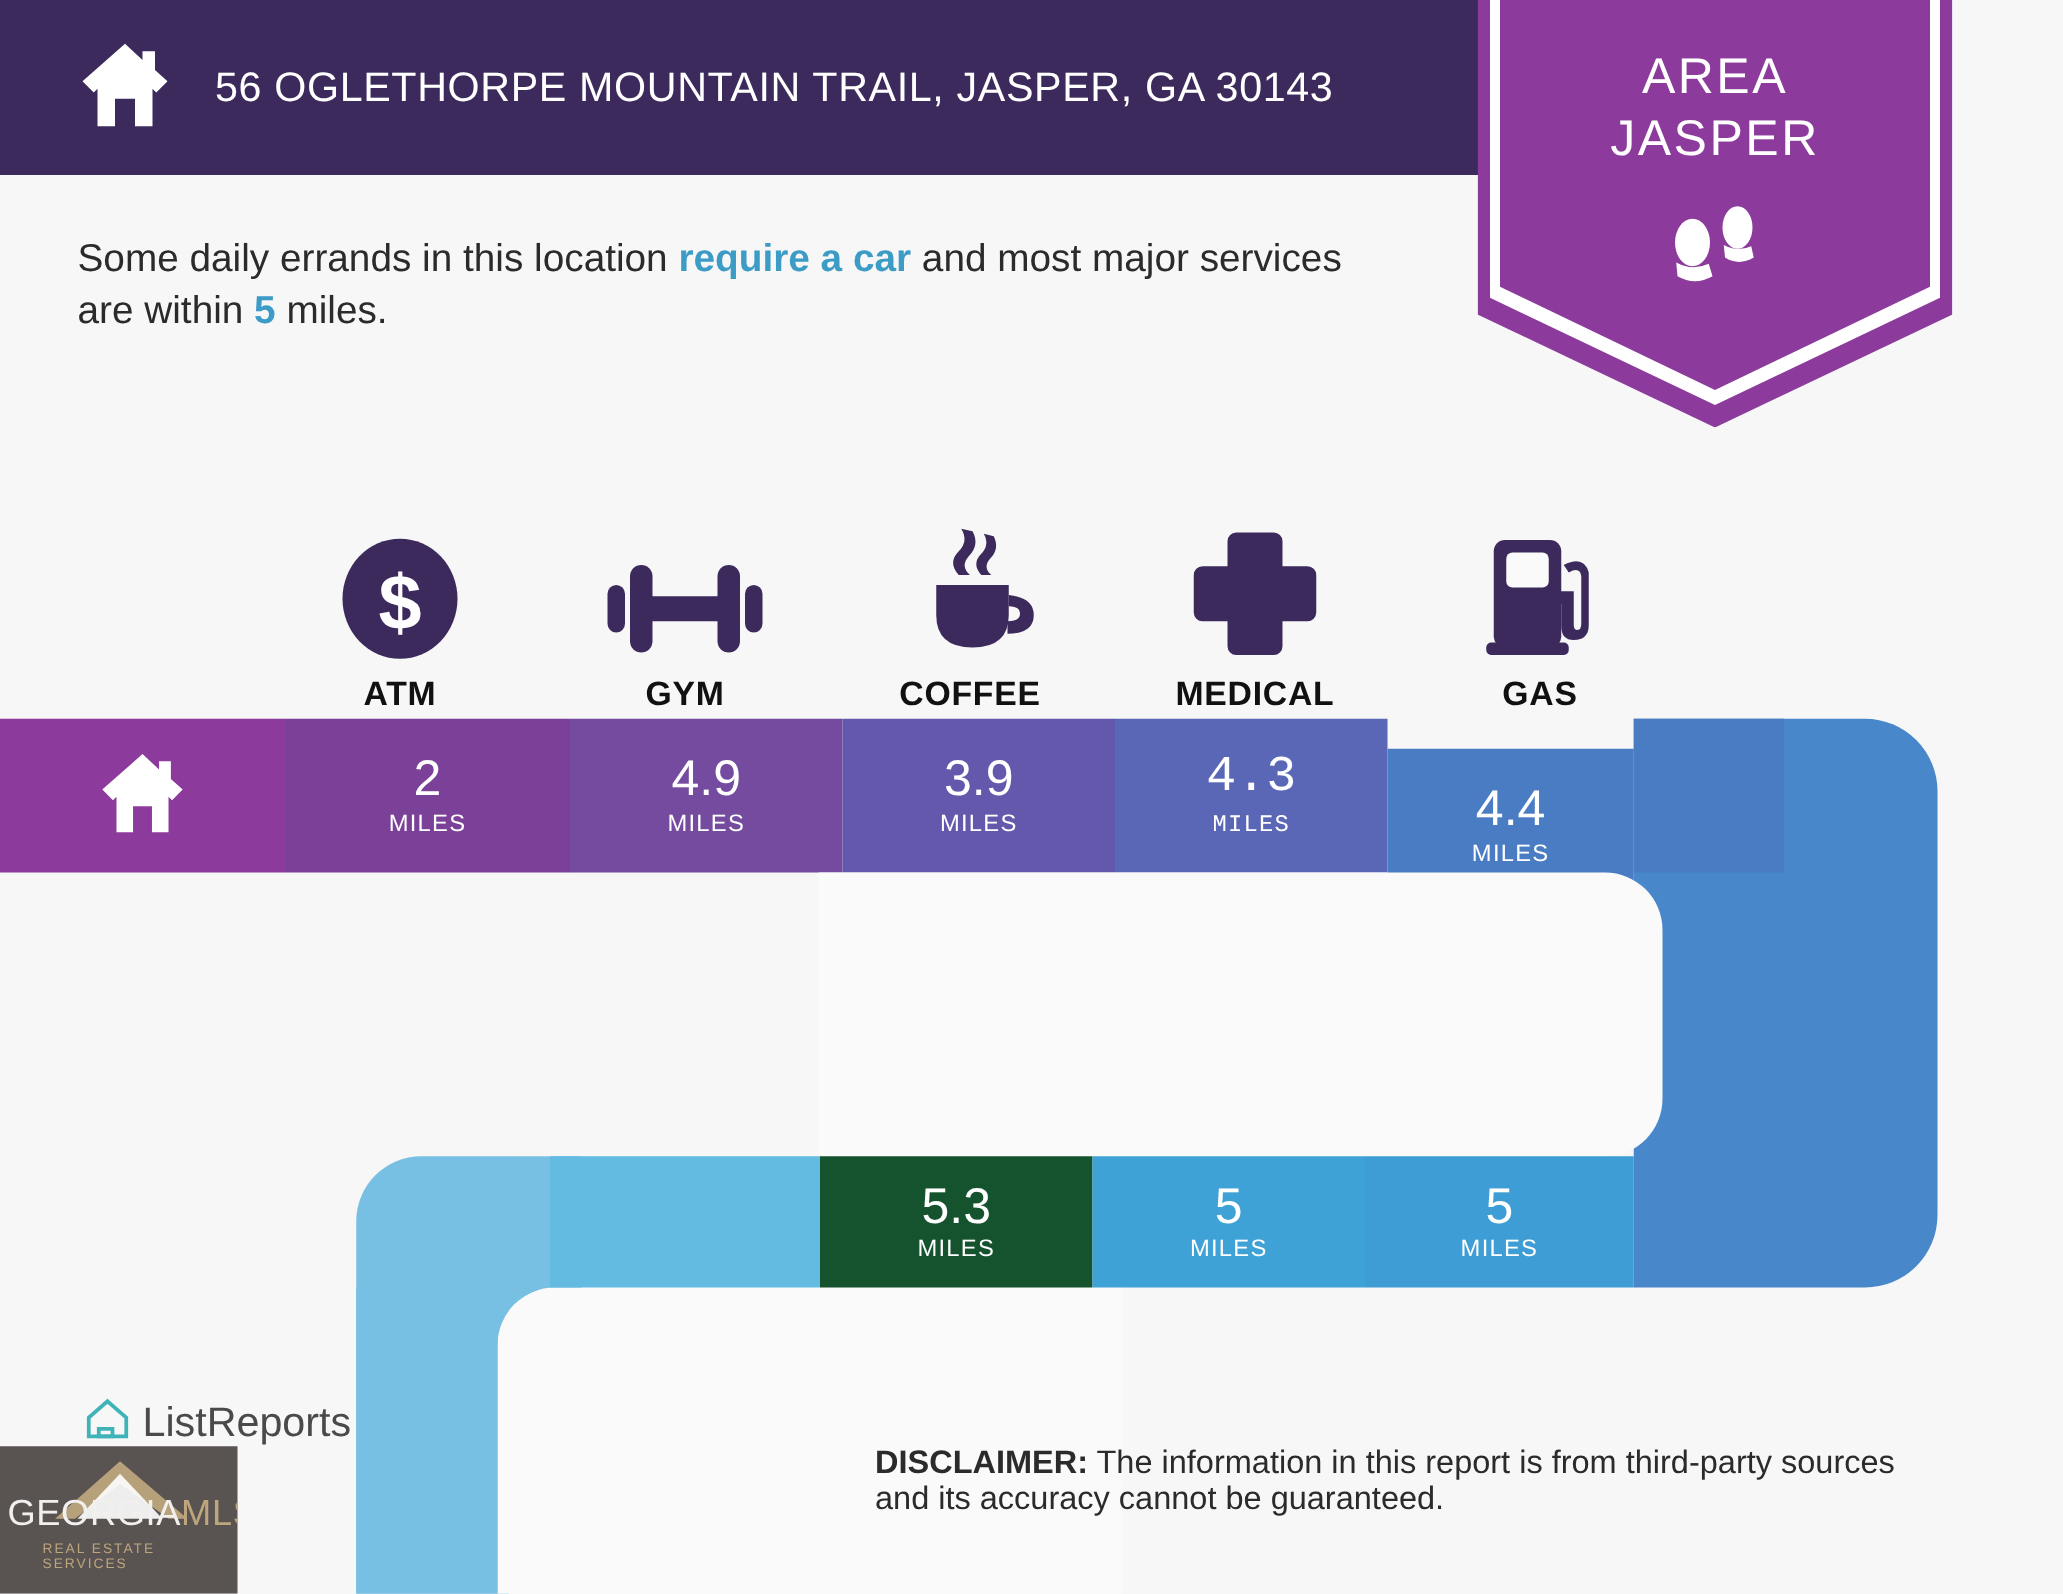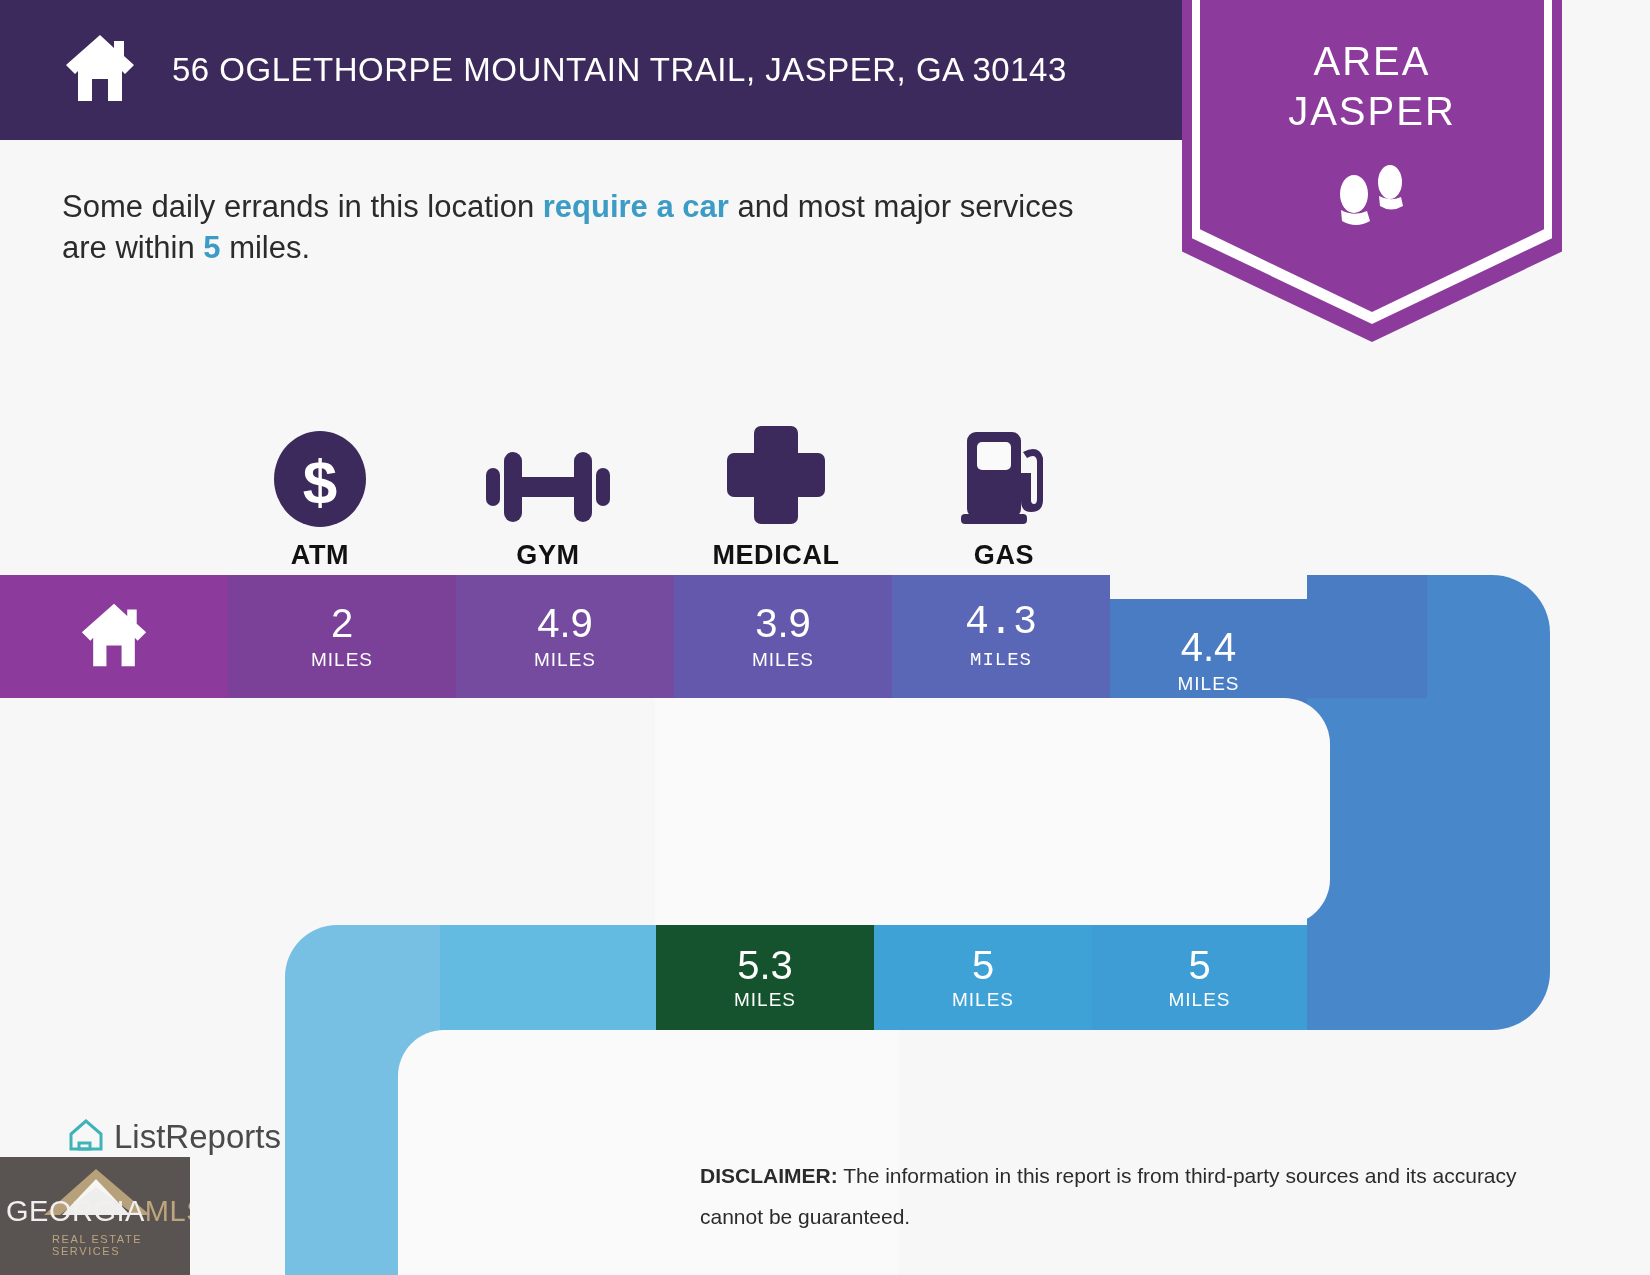--- a/index.html
+++ b/index.html
@@ -123,26 +123,26 @@
   .mls{
     position:absolute;left:0;top:1157px;width:190px;height:118px;
     background:#595452;overflow:hidden;
   }
   .mls-main{
     position:absolute;left:6px;top:38px;font-size:29px;letter-spacing:.5px;
   }
   .mls-g{color:#f2f0ee;}
   .mls-m{color:#bda57c;}
   .mls-sub{
-    position:absolute;left:52px;top:76px;font-size:11px;color:#bda57c;
+    position:absolute;left:34px;top:76px;font-size:11px;color:#bda57c;
     letter-spacing:1.6px;
   }
   .disclaimer{
     position:absolute;left:700px;top:1155px;width:830px;
-    font-size:21px;line-height:41px;color:#2b2b2b;
+    font-size:26px;line-height:29px;color:#2b2b2b;
   }
   .disclaimer b{font-weight:bold;}
 </style>
 </head>
 <body>
 
 <div class="header">
   <span class="header-house">
     <svg width="76" height="74" viewBox="0 0 76 74">
       <path fill="#ffffff" d="M38 4 L4 34 L13 43 L16 40 L16 70 L30 70 L30 48 L46 48 L46 70 L60 70 L60 40 L63 43 L72 34 L62 25 L62 10 L52 10 L52 17 Z"></path>
@@ -189,20 +189,31 @@
         <rect x="8" y="22" width="14" height="38" rx="7" fill="#3d2a5c"></rect>
         <rect x="26" y="6" width="18" height="70" rx="9" fill="#3d2a5c"></rect>
         <rect x="96" y="6" width="18" height="70" rx="9" fill="#3d2a5c"></rect>
         <rect x="118" y="22" width="14" height="38" rx="7" fill="#3d2a5c"></rect>
         <rect x="36" y="31" width="68" height="20" fill="#3d2a5c"></rect>
       </svg>
     </div>
     <div class="icon-label">GYM</div>
   </div>
 
+  <div class="icon-cell">
+    <div class="icon-glyph">
+      <svg width="110" height="108" viewBox="0 0 110 108">
+        <path d="M28 48 h58 v24 q0 26 -29 26 q-29 0 -29 -26 Z" fill="#3d2a5c"></path>
+        <path d="M86 56 q20 2 20 16 q0 15 -21 15 l0 -10 q10 0 10 -6 q0 -6 -9 -6 Z" fill="#3d2a5c"></path>
+        <path d="M46 40 q-9 -10 0 -19 q8 -8 2 -18 l9 2 q6 11 -3 20 q-7 8 1 15 Z" fill="#3d2a5c"></path>
+        <path d="M64 40 q-8 -9 0 -17 q7 -7 2 -16 l8 2 q5 10 -3 18 q-6 7 1 13 Z" fill="#3d2a5c"></path>
+      </svg>
+    </div>
+    <div class="icon-label">COFFEE</div>
+  </div>
 
   <div class="icon-cell">
     <div class="icon-glyph">
       <svg width="106" height="106" viewBox="0 0 106 106">
         <path d="M38 4 h30 a7 7 0 0 1 7 7 v20 h20 a7 7 0 0 1 7 7 v30 a7 7 0 0 1 -7 7 h-20 v20 a7 7 0 0 1 -7 7 h-30 a7 7 0 0 1 -7 -7 v-20 h-20 a7 7 0 0 1 -7 -7 v-30 a7 7 0 0 1 7 -7 h20 v-20 a7 7 0 0 1 7 -7 Z" fill="#3d2a5c"></path>
       </svg>
     </div>
     <div class="icon-label">MEDICAL</div>
   </div>
 

